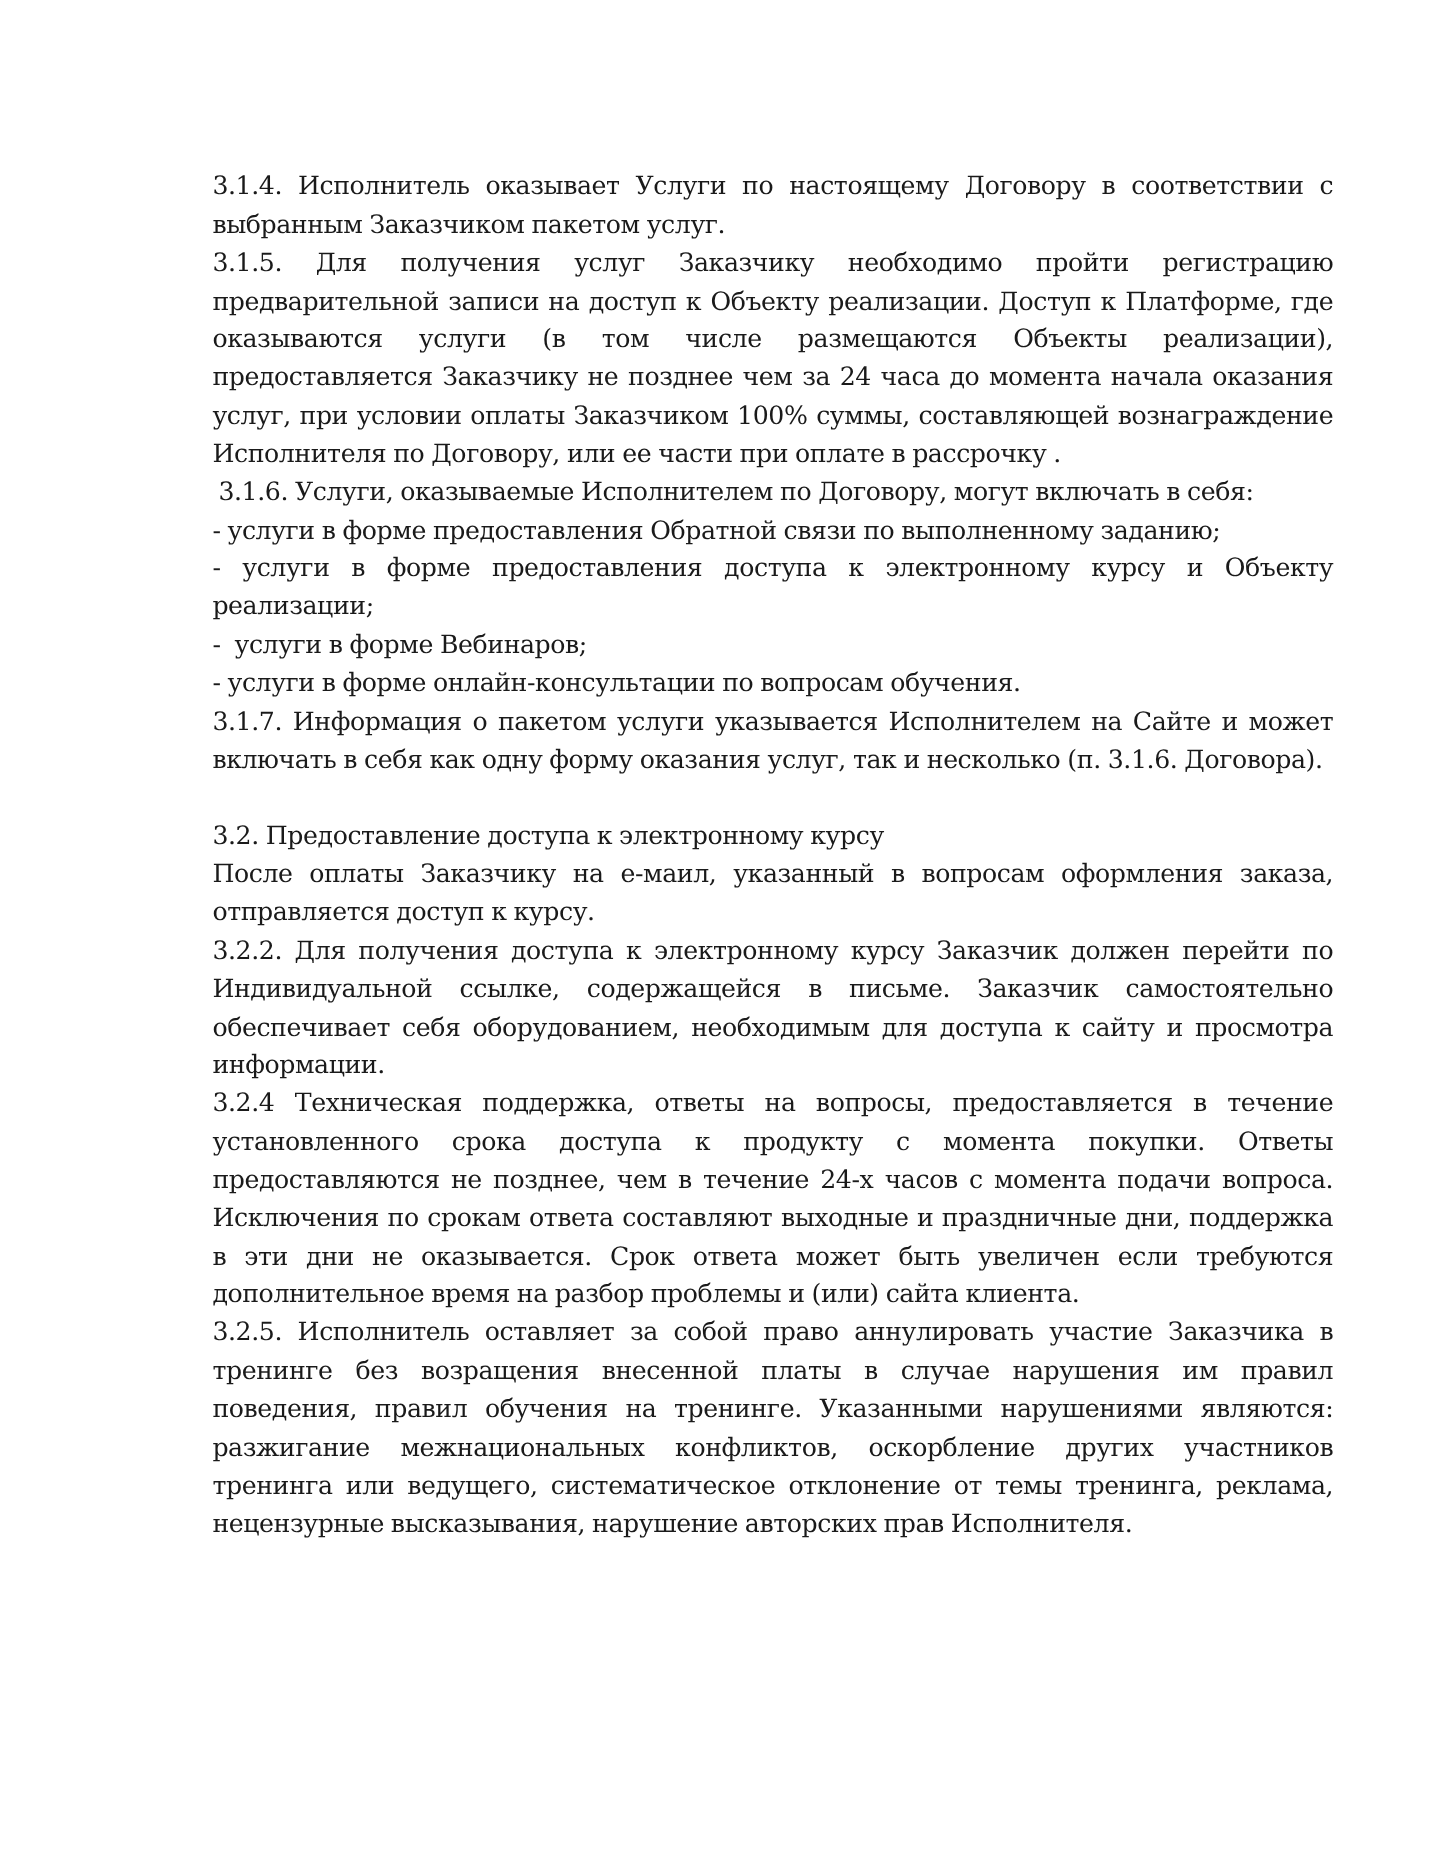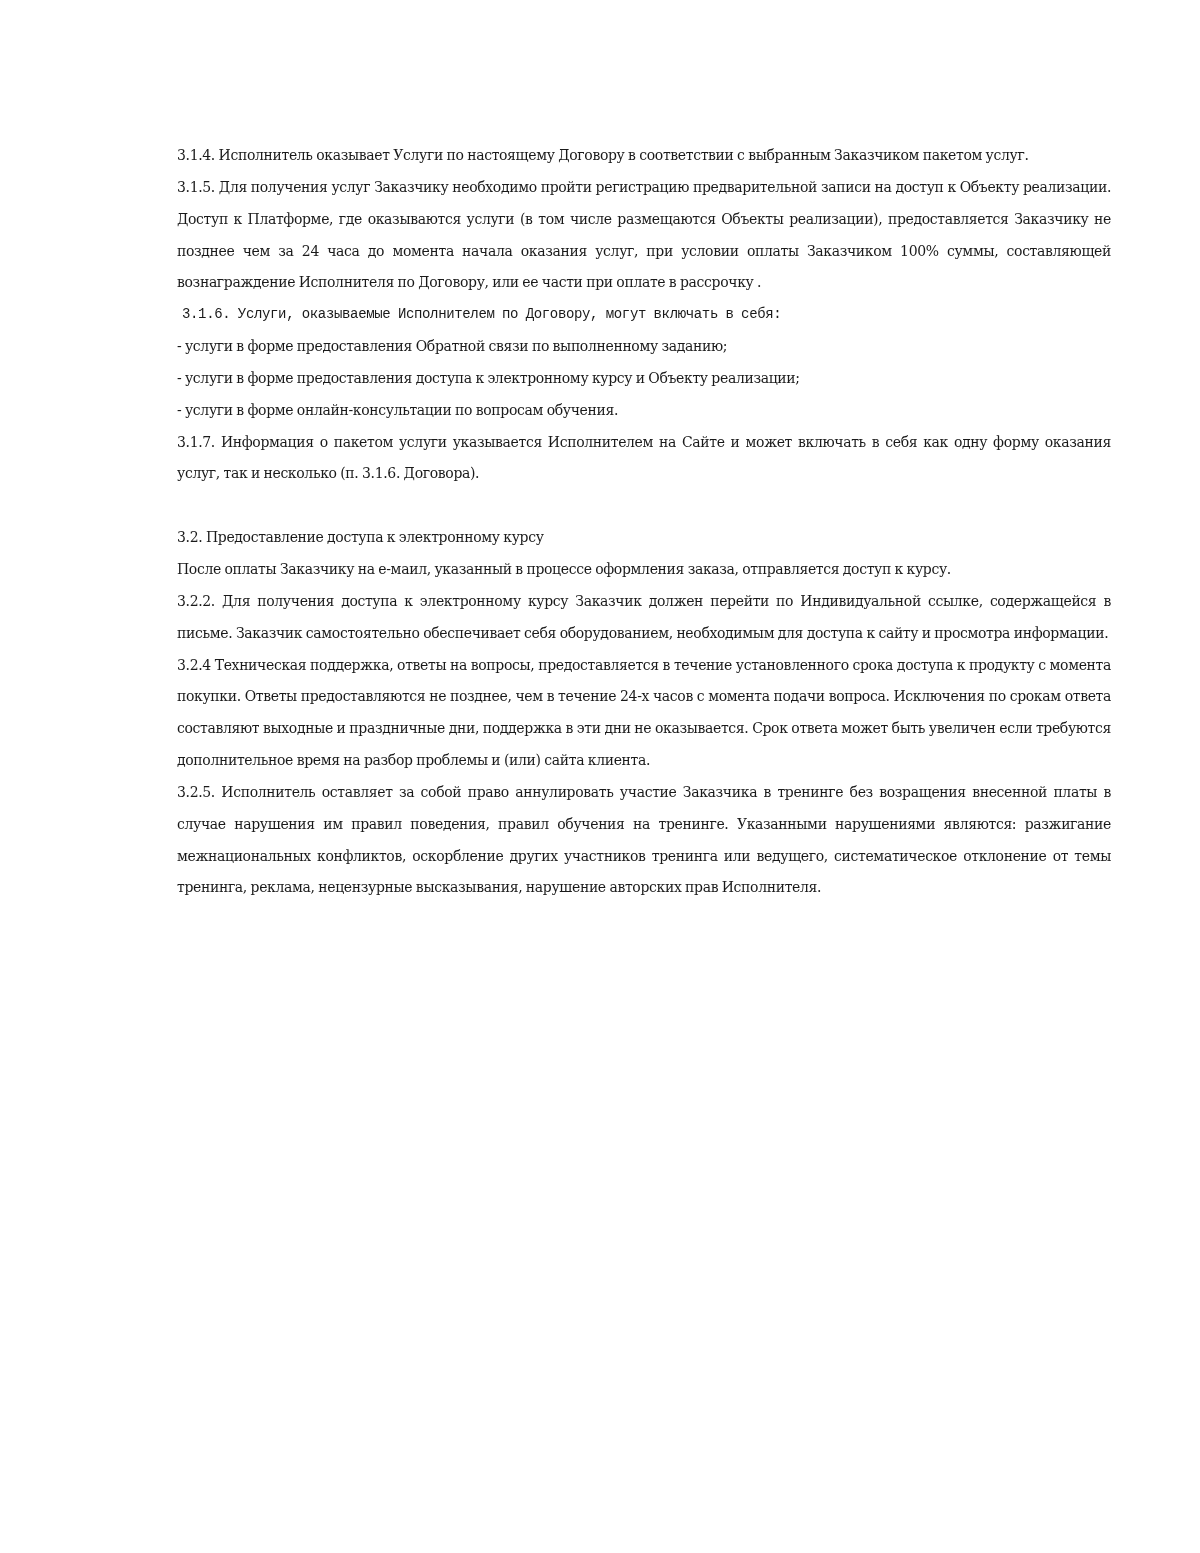--- a/index.html
+++ b/index.html
@@ -12,51 +12,51 @@
       height: 1553px;
       position: relative;
       overflow: hidden;
     }
     .page {
       position: absolute;
       left: 177px;
       top: 140px;
       width: 934px;
       font-family: "DejaVu Serif", "Liberation Serif", serif;
-      font-size: 14px;
+      font-size: 21px;
       line-height: 31.85px;
       color: #1a1a1a;
       letter-spacing: -0.35px;
       word-spacing: -0.5px;
     }
     .p {
       margin: 0;
       text-align: justify;
       text-align-last: left;
     }
     .p.indent1 {
       padding-left: 5px;
-      font-family: Liberation Mono, monospace;
     }
     .blank {
       height: 31.85px;
     }
   </style>
 </head>
 <body>
 
 <div class="page">
   <p class="p">3.1.4.  Исполнитель оказывает Услуги по настоящему Договору в соответствии с выбранным Заказчиком пакетом услуг.</p>
   <p class="p">3.1.5. Для получения услуг Заказчику необходимо пройти регистрацию предварительной записи на доступ к Объекту реализации. Доступ к Платформе, где оказываются услуги (в том числе размещаются Объекты реализации), предоставляется Заказчику не позднее чем за 24 часа до момента начала оказания услуг, при условии оплаты Заказчиком 100% суммы, составляющей вознаграждение Исполнителя по Договору, или ее части при оплате в рассрочку .</p>
   <p class="p indent1">3.1.6. Услуги, оказываемые Исполнителем по Договору, могут включать в себя:</p>
   <div>
     <p class="p">- услуги в форме предоставления Обратной связи по выполненному заданию;</p>
     <p class="p">- услуги в форме предоставления доступа к электронному курсу и Объекту реализации;</p>
+    <p class="p" style="white-space: pre;">-  услуги в форме Вебинаров;</p>
     <p class="p">- услуги в форме онлайн-консультации по вопросам обучения.</p>
   </div>
   <p class="p">3.1.7. Информация о пакетом услуги указывается Исполнителем на Сайте и может включать в себя как одну форму оказания услуг, так и несколько (п. 3.1.6. Договора).</p>
   <div class="blank"></div>
   <p class="p">3.2. Предоставление доступа к электронному курсу</p>
-  <p class="p">После оплаты Заказчику на е-маил, указанный в процессе оформления заказа, отправляется доступ к курсу.</p>
+  <p class="p">После оплаты Заказчику на е-маил, указанный в вопросам оформления заказа, отправляется доступ к курсу.</p>
   <p class="p">3.2.2. Для получения доступа к электронному курсу Заказчик должен перейти по Индивидуальной ссылке, содержащейся в письме. Заказчик самостоятельно обеспечивает себя оборудованием, необходимым для доступа к сайту и просмотра информации.</p>
   <p class="p">3.2.4 Техническая поддержка, ответы на вопросы, предоставляется в течение установленного срока доступа к продукту с момента покупки. Ответы предоставляются не позднее, чем в течение 24-х часов с момента подачи вопроса. Исключения по срокам ответа составляют выходные и праздничные дни, поддержка в эти дни не оказывается. Срок ответа может быть увеличен если требуются дополнительное время на разбор проблемы и (или) сайта клиента.</p>
   <p class="p">3.2.5. Исполнитель оставляет за собой право аннулировать участие Заказчика в тренинге без возращения внесенной платы в случае нарушения им правил поведения, правил обучения на тренинге. Указанными нарушениями являются: разжигание межнациональных конфликтов, оскорбление других участников тренинга или ведущего, систематическое отклонение от темы тренинга, реклама, нецензурные высказывания, нарушение авторских прав Исполнителя.</p>
 </div>
 
 </body></html>

